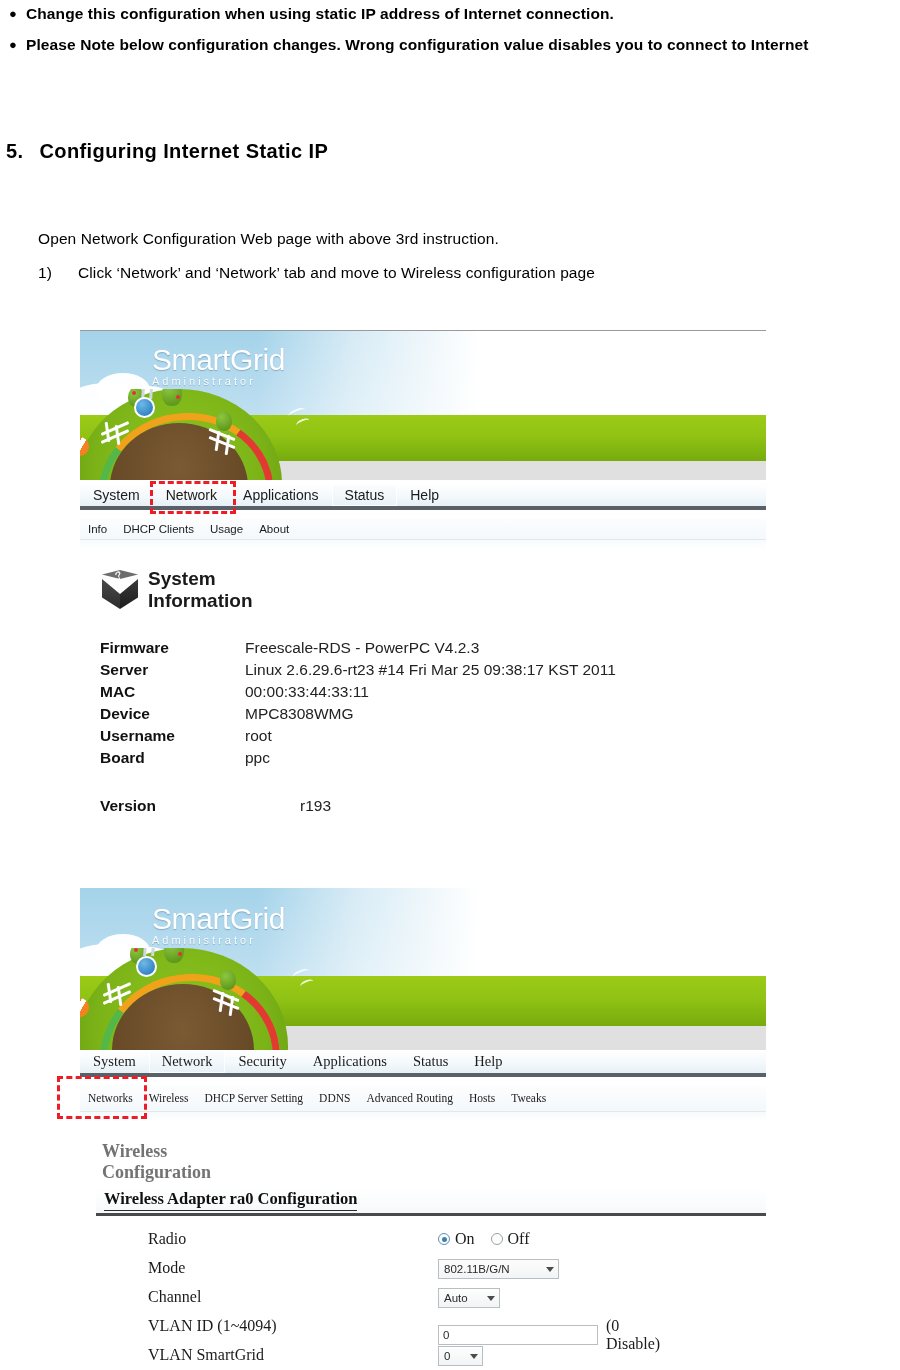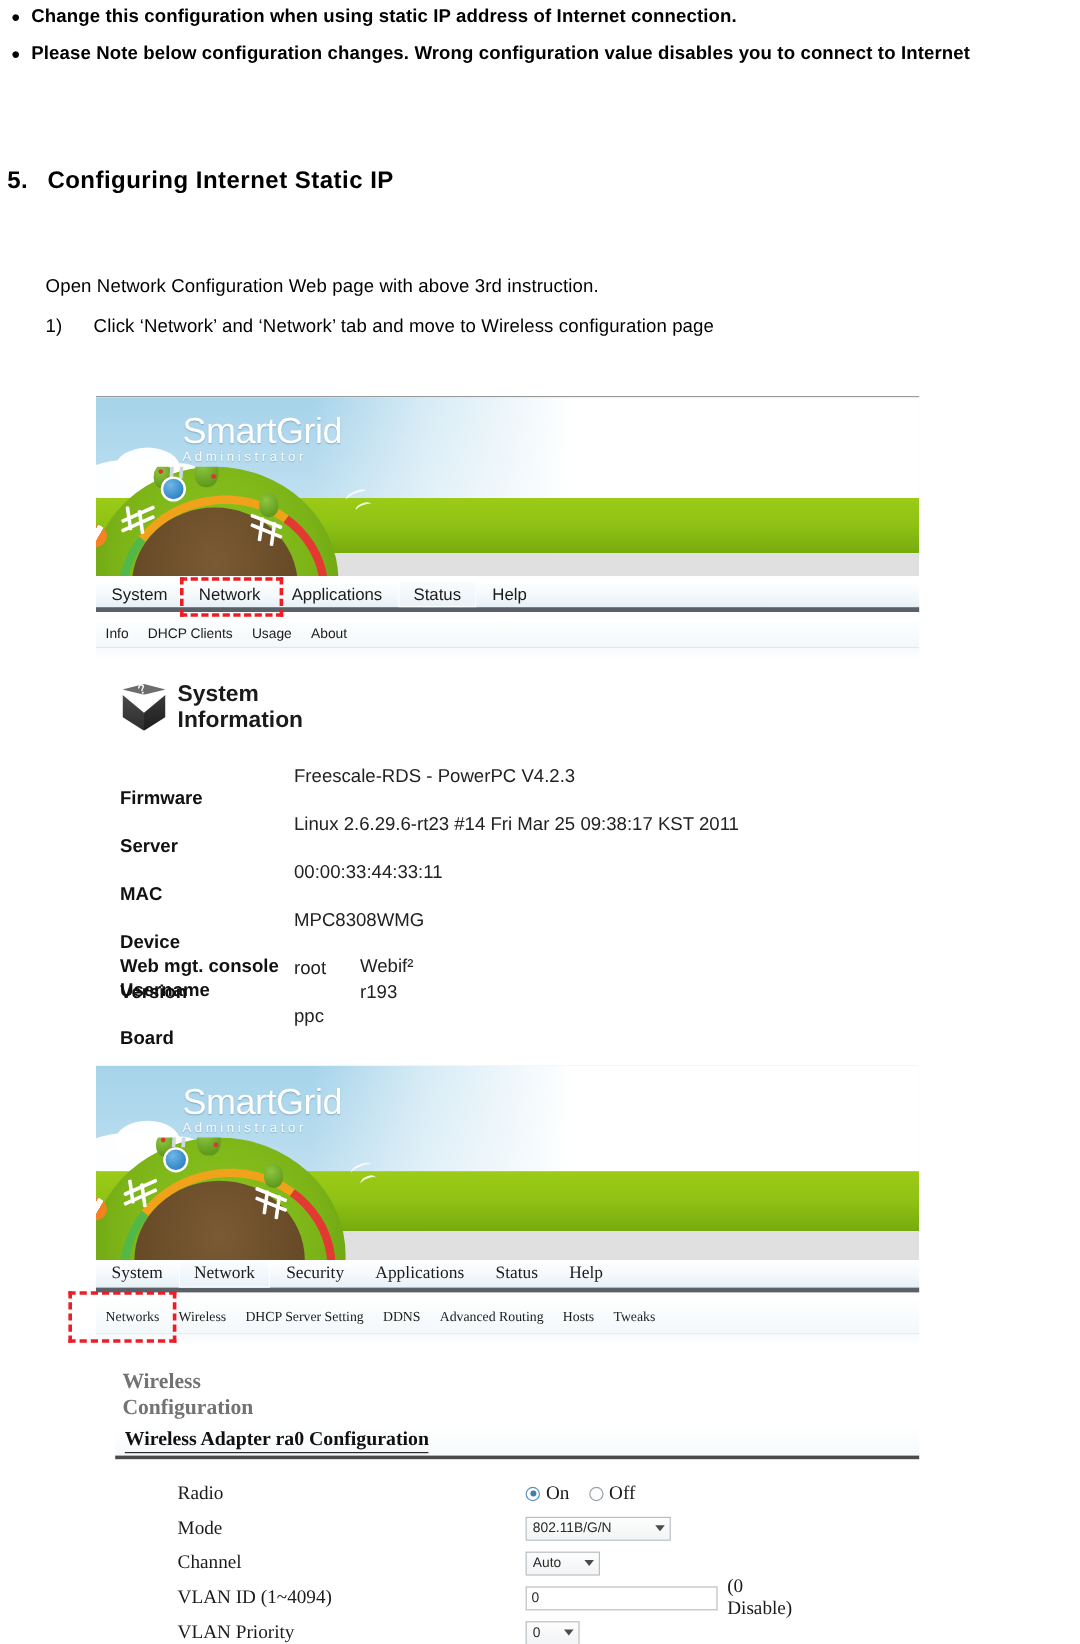--- a/index.html
+++ b/index.html
@@ -258,42 +258,42 @@
   }
   .cube-icon .qmark {
     position: absolute; left: 15px; top: 1px;
     color: #f2f2f2; font-size: 11px; font-weight: bold;
     transform: rotate(-28deg) skewX(-8deg);
   }
   .kv-table { position: absolute; font-size: 15.5px; }
   .kv-row { display: flex; line-height: 22px; white-space: nowrap; }
   .kv-row .k { font-weight: bold; color: #111; }
   .kv-row .v { color: #222; text-align: right; }
-  .kv-main .k { width: 145px; flex: 0 0 145px; margin-top: 18px; }
+  .kv-main .k { width: 145px; flex: 0 0 145px; }
   .kv-web  .k { width: 200px; flex: 0 0 200px; }
 
   
   .wc-title {
     position: absolute;
     font-family: "Liberation Serif", serif;
     font-size: 18px; font-weight: bold; color: #737373;
   }
   .wc-panel-head {
     position: absolute;
     box-sizing: border-box;
     border-bottom: 3px solid #4a4a4a;
     background: linear-gradient(to bottom, #ffffff 0%, #f6f9fb 100%);
     font-family: "Liberation Serif", serif;
     font-size: 16.5px; font-weight: bold; color: #101010;
     display: flex; align-items: flex-end;
     padding-bottom: 2px;
   }
   .wc-panel-head span { border-bottom: 1px solid #2b2b2b; padding-bottom: 1px; }
   .wc-form { position: absolute; font-family: "Liberation Serif", serif; }
-  .wc-row { display: flex; align-items: center; height: 29px; }
+  .wc-row { display: flex; align-items: flex-start; height: 29px; }
   .wc-label { width: 290px; flex: 0 0 290px; font-size: 16px; color: #1b1b1b; }
   .wc-ctrl { display: flex; align-items: center; }
   .radio {
     width: 12px; height: 12px; border-radius: 50%;
     border: 1px solid #9aa2a8;
     background: #fdfdfd;
     box-sizing: border-box;
     display: inline-block;
     position: relative;
     margin-right: 5px;
@@ -463,24 +463,20 @@
       <span class="v">root</span>
     </div>
     <div class="kv-row">
       <span class="k">Board</span>
       <span class="v">ppc</span>
     </div>
   </div>
 
   <div class="kv-table kv-web" style="left:100px; top:795px;">
     <div class="kv-row">
-      <span class="k">Web mgt. console</span>
-      <span class="v">Webif²</span>
-    </div>
-    <div class="kv-row">
       <span class="k">Version</span>
       <span class="v">r193</span>
     </div>
   </div>
 </div>
 
 <div class="shot">
 
   <div class="banner" style="position:absolute; left:80px; top:888px; height:162px;">
     <div class="banner-sky"></div>
@@ -589,21 +585,21 @@
       <div class="wc-label">VLAN ID (1~4094)</div>
       <div class="wc-ctrl">
         <span class="textbox" style="width:172px;">
           <span>0</span>
         </span>
         <span class="hint">(0 Disable)</span>
       </div>
     </div>
 
     <div class="wc-row">
-      <div class="wc-label">VLAN Priority</div>
+      <div class="wc-label">VLAN SmartGrid</div>
       <div class="wc-ctrl">
         <span class="selectbox" style="width:45px;">
           <span>0</span>
           <span class="caret"></span>
         </span>
       </div>
     </div>
 
   </div>
 </div>

